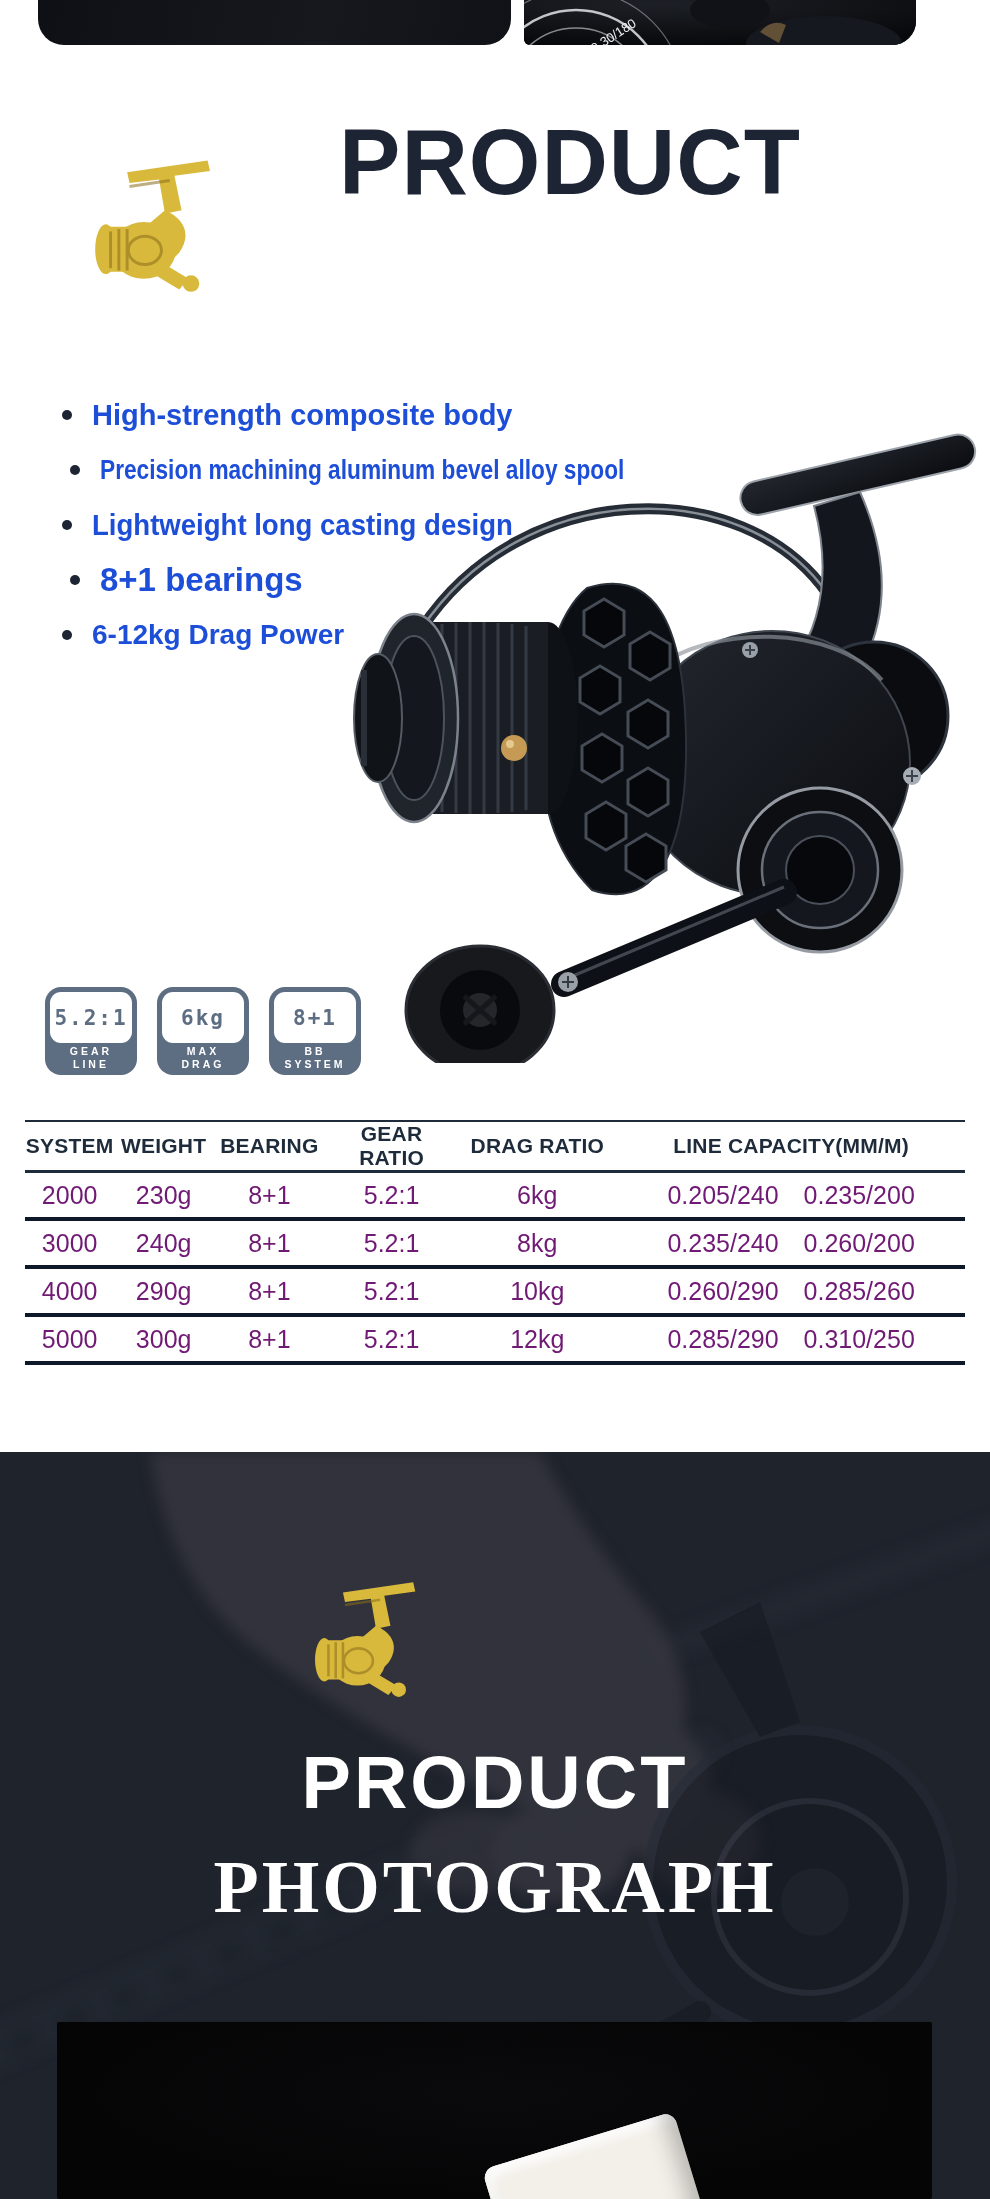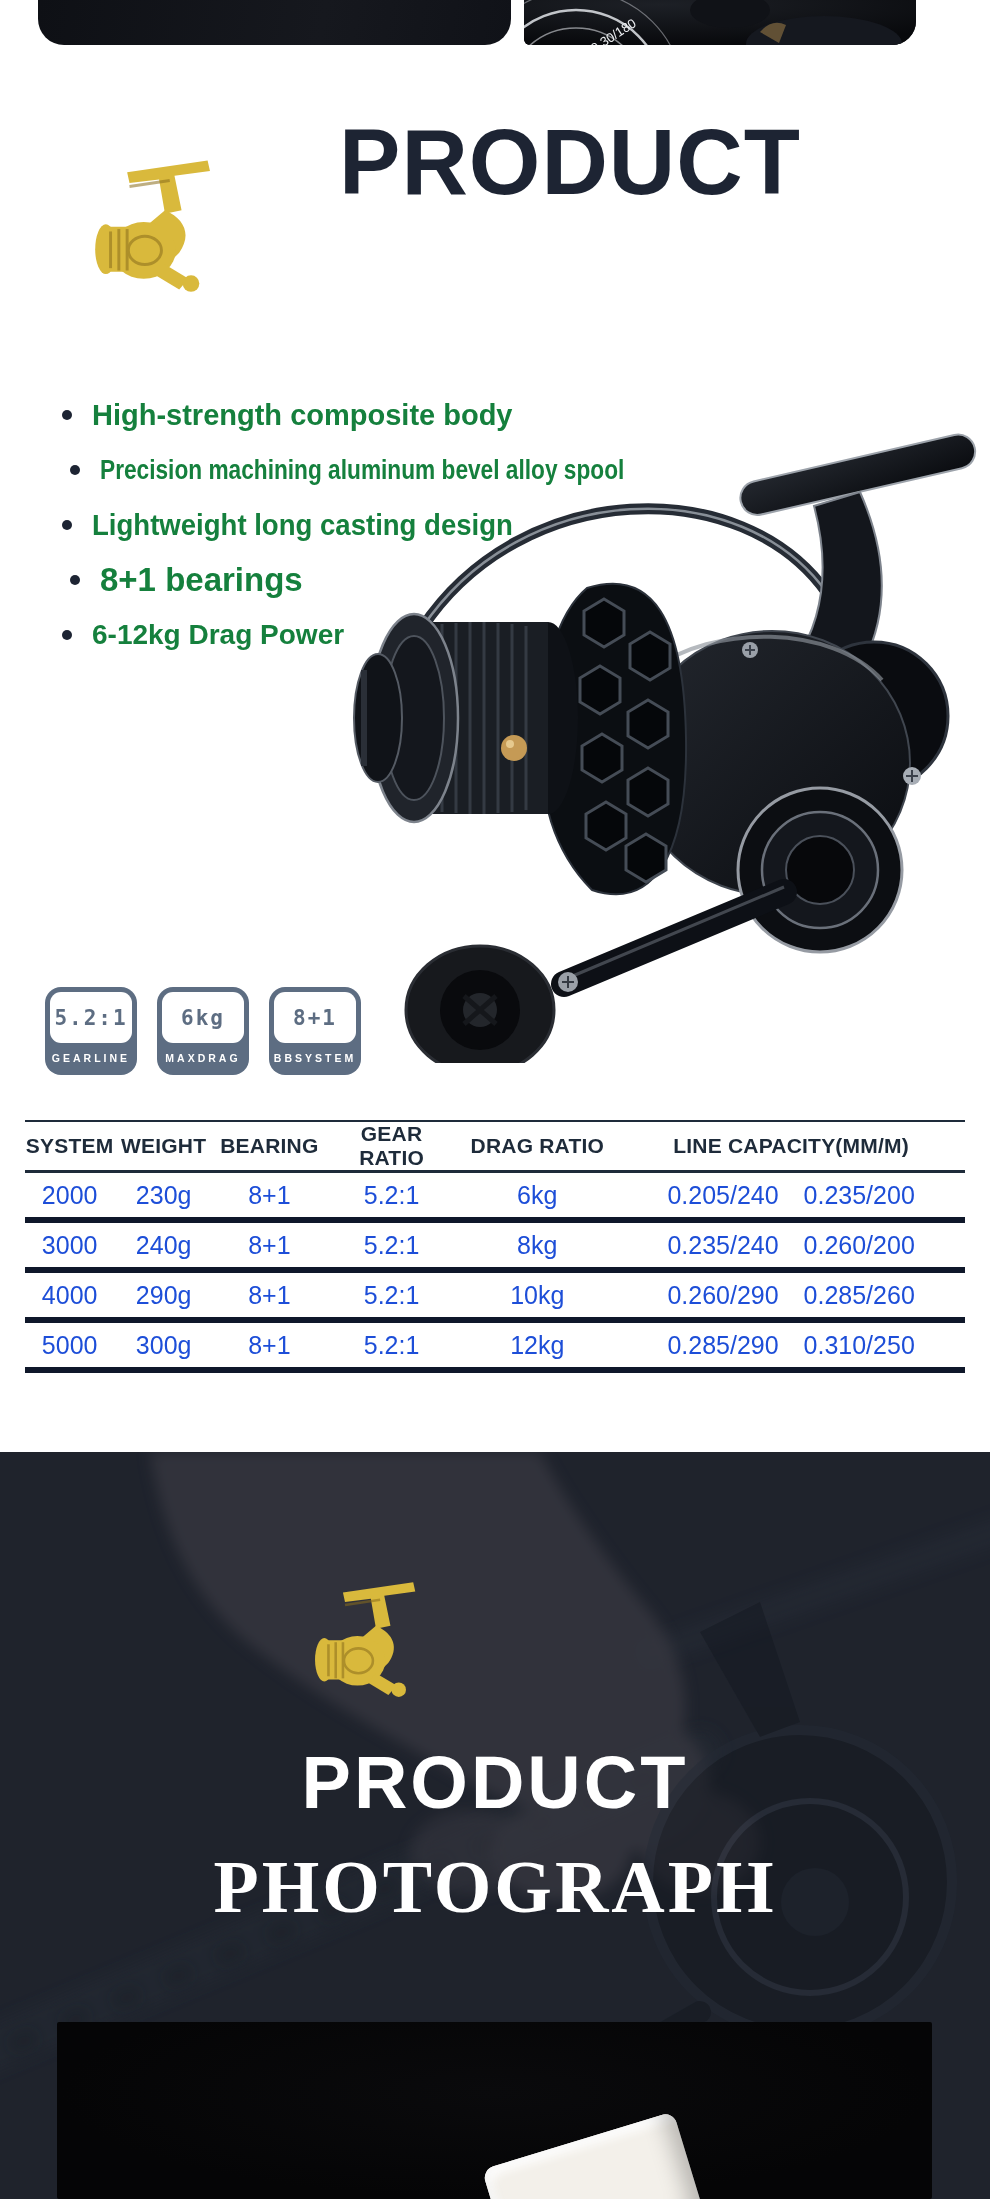--- a/index.html
+++ b/index.html
@@ -13,47 +13,47 @@
   .card-right{position:absolute;left:524px;top:0;width:392px;height:45px;
     border-radius:0 0 24px 6px;overflow:hidden;background:#0b0c10;}
   .card-right svg{display:block;width:100%;height:100%;}
 
   
   .logo1{position:absolute;left:94px;top:148px;width:142px;height:148px;}
   .main-title{position:absolute;left:175px;top:110px;width:790px;text-align:center;
     color:#1d2433;font-weight:700;font-size:92px;line-height:104px;letter-spacing:1px;white-space:nowrap;}
 
   
-  .features{position:absolute;left:62px;top:398px;list-style:none;margin:0;padding:0;color:#15803d;}
+  .features{position:absolute;left:62px;top:398px;list-style:none;margin:0;padding:0;color:#1d4ed8;}
   .features li{display:flex;align-items:center;white-space:nowrap;margin-bottom:21px;line-height:34px;font-weight:700;}
   .features .dot{flex:0 0 auto;width:10px;height:10px;border-radius:50%;background:#1d2433;margin-right:20px;}
   .features .t{display:inline-block;transform-origin:0 50%;}
   .f1 .t{font-size:29px;}
   .f2{padding-left:8px;}  .f2 .t{font-size:27px;transform:scaleX(.84);}
   .f3 .t{font-size:29px;transform:scaleX(.95);}
   .f4{padding-left:8px;}  .f4 .t{font-size:33px;}
   .f5 .t{font-size:28px;}
 
   
   .reel{position:absolute;left:352px;top:418px;width:638px;height:645px;}
 
   
   .badges{position:absolute;left:45px;top:987px;display:flex;gap:20px;}
   .badge{width:92px;height:88px;background:#5d6d82;border-radius:16px;box-sizing:border-box;padding:5px 5px 0 5px;}
   .badge-top{background:#ffffff;height:51px;border-radius:11px;display:flex;align-items:center;justify-content:center;
     color:#5d6d82;font-family:"DejaVu Sans Mono",monospace;font-weight:700;font-size:21px;letter-spacing:2px;}
-  .badge-band{height:30px;display:flex;flex-direction:row;align-items:center;justify-content:center;
+  .badge-band{height:30px;display:flex;flex-direction:column;align-items:center;justify-content:center;
     color:#ffffff;font-size:10.5px;font-weight:700;letter-spacing:3px;line-height:13px;}
 
   
   .spec{position:absolute;left:25px;top:1120px;width:940px;}
   table.spec-table{width:100%;border-collapse:collapse;}
   .spec-table thead th{border-top:2px solid #1e2b3a;border-bottom:3px solid #1e2b3a;height:47px;
     font-size:21px;font-weight:700;color:#1e2b3a;letter-spacing:.2px;text-align:center;padding:0;}
-  .spec-table tbody td{border-bottom:6px solid #0f172a;height:44px;font-size:25px;color:#1d4ed8;
+  .spec-table tbody td{border-bottom:4px solid #0f172a;height:44px;font-size:25px;color:#701a75;
     text-align:center;padding:0;}
   .cap span + span{margin-left:18px;}
 
   
   .dark{position:absolute;left:0;top:1452px;width:990px;height:747px;background:#20252f;overflow:hidden;}
   .dark-bg{position:absolute;left:0;top:0;width:990px;height:747px;}
   .logo2{position:absolute;left:314px;top:122px;width:124px;height:124px;}
   .photo-title{position:absolute;left:0;width:100%;text-align:center;color:#ffffff;font-weight:700;
     font-size:74px;letter-spacing:3px;line-height:86px;white-space:nowrap;}
   .pt1{top:288px;}

